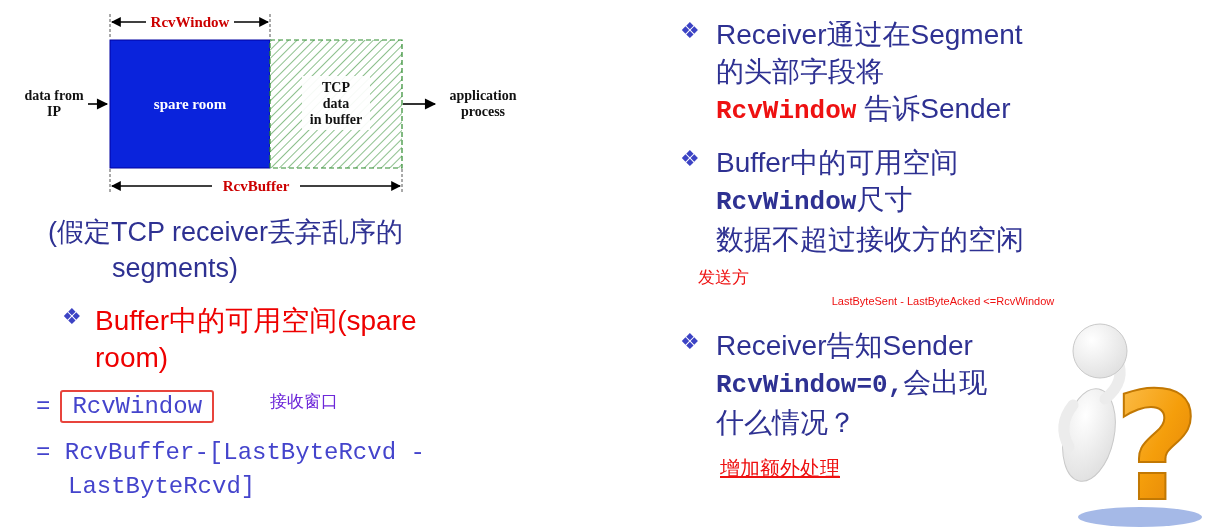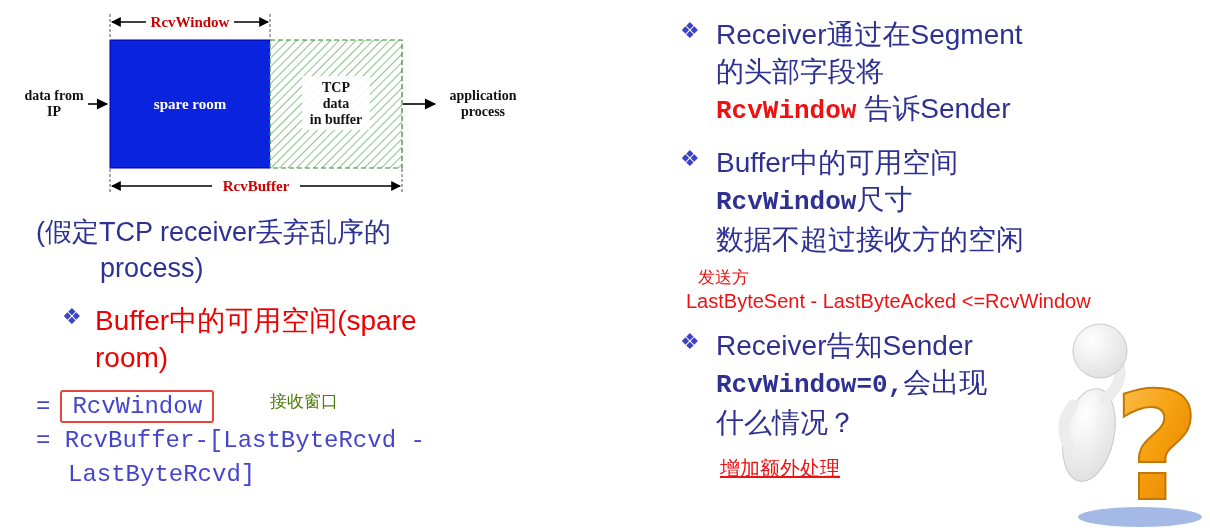--- a/index.html
+++ b/index.html
@@ -11,21 +11,21 @@
     overflow:hidden;
   }
   .slide { position:absolute; inset:0; background:#fff;text-decoration:underline; }
 
   
   .diagram { position:absolute; left:8px; top:6px; width:540px; height:205px; }
   .diagram svg { display:block; }
 
   
   .col-left { position:absolute; left:28px; top:214px; width:630px; color:#2E3192; }
-  .assumption { font-size:27px; line-height:36px; margin-left:8px; }
+  .assumption { font-size:27px; line-height:36px; margin-left:20px; }
   .assumption .indent { margin-left:64px; }
 
   .bullet-block { position:relative; }
   .marker {
     position:absolute; left:0; top:4px;
     color:#3c43c4; font-size:22px; line-height:22px;
   }
   .spare-bullet {
     margin-top:16px; padding-left:67px;
     font-size:28px; line-height:37px; color:#ee0000;
@@ -33,38 +33,38 @@
   .spare-bullet .marker { left:34px; }
 
   .mono { font-family:"Liberation Mono", monospace; }
   .eq-row { margin-top:14px; margin-left:8px; display:flex; align-items:center; }
   .eq-row .eq-prefix { font-size:24px; color:#4444cc; }
   .eq-row .boxed {
     font-size:24px; color:#4444cc;
     border:2px solid #e8443c; border-radius:3px;
     padding:1px 10px; margin-left:10px;
   }
-  .eq-row .annotation-red { margin-left:56px; font-size:17px; color:#4d7c0f; margin-top:-10px; }
-
-  .eq-block { margin-left:8px; font-size:24px; line-height:32px; color:#4444cc; }
+  .eq-row .annotation-red { margin-left:56px; font-size:17px; color:#6d28d9; margin-top:-10px; }
+
+  .eq-block { margin-top:12px; margin-left:8px; font-size:24px; line-height:32px; color:#4444cc; }
   .eq-block .indent-mono { margin-left:32px; }
 
   
   .col-right { position:absolute; left:680px; top:16px; width:520px; color:#2E3192; }
   .col-right .bullet-block { padding-left:36px; font-size:28px; line-height:37px; }
   .col-right .bullet-block + .bullet-block { margin-top:14px; }
   .code {
     font-family:"Liberation Mono", monospace;
     font-weight:bold; font-size:26px; color:#2E3192;
   }
   .code-red { color:#ee1111; }
 
   .sender-note { margin:8px 0 14px 6px; color:#ee1111; }
   .sender-note .note-title { font-size:17px; line-height:23px; margin-left:12px; }
-  .sender-note .note-formula { font-size:20px; line-height:24px; }
+  .sender-note .note-formula { font-size:11px; line-height:24px;text-align:center; }
 
   .extra-note {
     margin:14px 0 0 40px;
     font-size:20px; color:#ee1111; text-decoration:underline;
   }
 
   
   .illustration { position:absolute; right:0; bottom:0; width:165px; height:225px; }
 </style>
 </head>
@@ -115,21 +115,21 @@
       <line x1="248" y1="180" x2="392" y2="180" stroke="#000" stroke-width="1.4" marker-end="url(#arr)"></line>
       <rect x="204" y="171" width="88" height="18" fill="#ffffff"></rect>
       <text x="248" y="185" text-anchor="middle" font-family="Liberation Serif, serif" font-weight="bold" font-size="15" fill="#CC0000">RcvBuffer</text>
     </svg>
   </div>
 
   <div class="col-left">
 
     <div class="assumption">
       <div class="line"><span>(假定TCP receiver丢弃乱序的</span></div>
-      <div class="line indent"><span>process)</span></div>
+      <div class="line indent"><span>segments)</span></div>
     </div>
 
     <div class="bullet-block spare-bullet">
       <span class="marker">❖</span>
       <div class="line"><span>Buffer中的可用空间(spare</span></div>
       <div class="line"><span>room)</span></div>
     </div>
 
     <div class="eq-row">
       <span class="mono eq-prefix">=</span>

